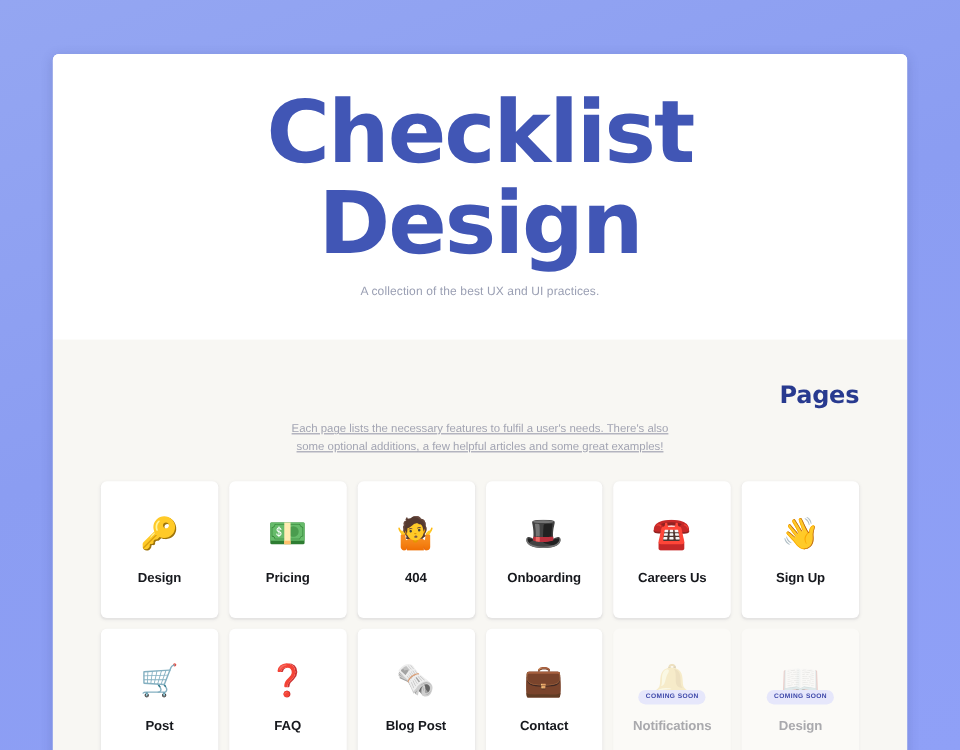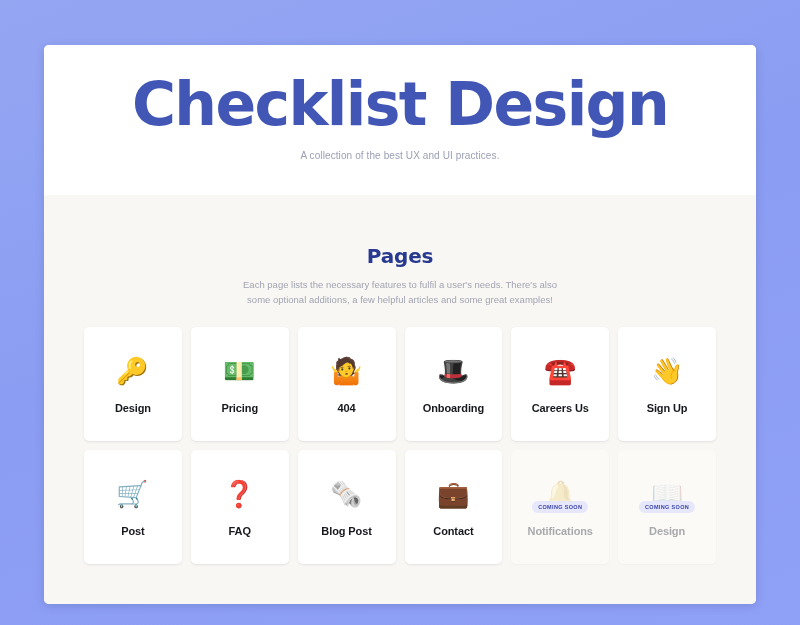--- a/index.html
+++ b/index.html
@@ -33,21 +33,21 @@
     background: #ffffff;
   }
 
   
   .hero {
     background: #ffffff;
     padding: 28px 40px 34px 40px;
     text-align: center;
   }
   .hero-title {
-    font-size: 60px;
+    font-size: 72px;
     line-height: 1.05;
     font-weight: 700;
     color: #4156b5;
     letter-spacing: -1.6px;
     margin: 0 0 14px 0;
     font-family: "DejaVu Sans", sans-serif;
   }
   .hero-subtitle {
     font-size: 10px;
     color: #9a9fb3;
@@ -62,30 +62,32 @@
     padding: 34px 40px 40px 40px;
   }
   .section-head {
     text-align: center;
     margin-bottom: 20px;
   }
   .section-title {
     font-size: 20px;
     font-weight: 700;
     color: #283a8f;
-    margin: 15px 0 10px 0;
+    margin: 0 0 10px 0;
     letter-spacing: -0.2px;
     font-family: "DejaVu Sans", sans-serif;
+    text-align: right;
   }
   .section-desc {
     font-size: 9.5px;
     line-height: 1.55;
     color: #a2a4b2;
     margin: 0 auto;
     max-width: 315px;
+    text-decoration: underline;
   }
 
   
   .card-grid {
     display: grid;
     grid-template-columns: repeat(6, 1fr);
     gap: 9px;
   }
   .page-card {
     background: #ffffff;

